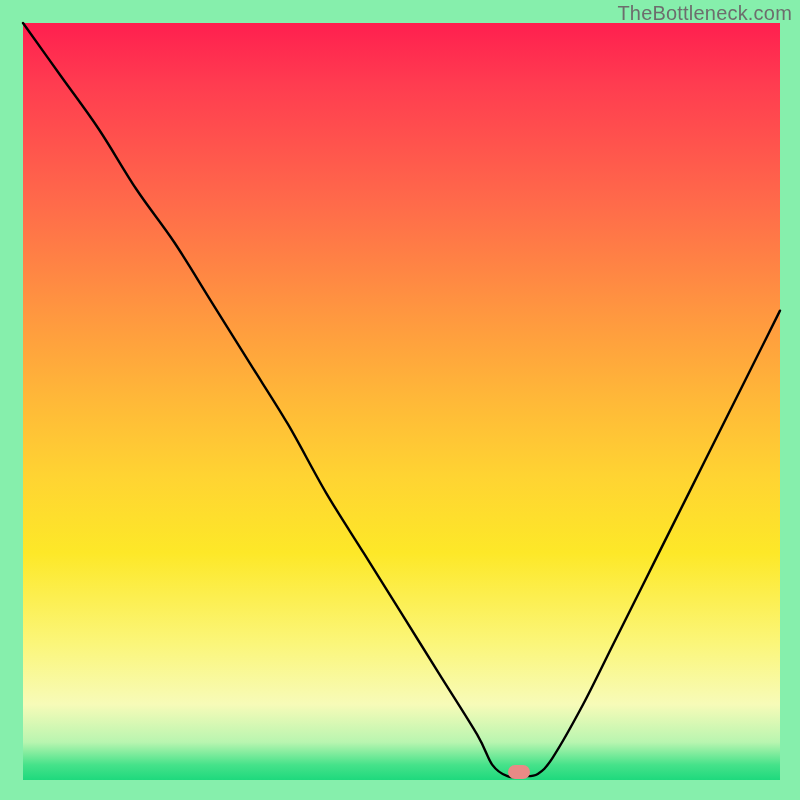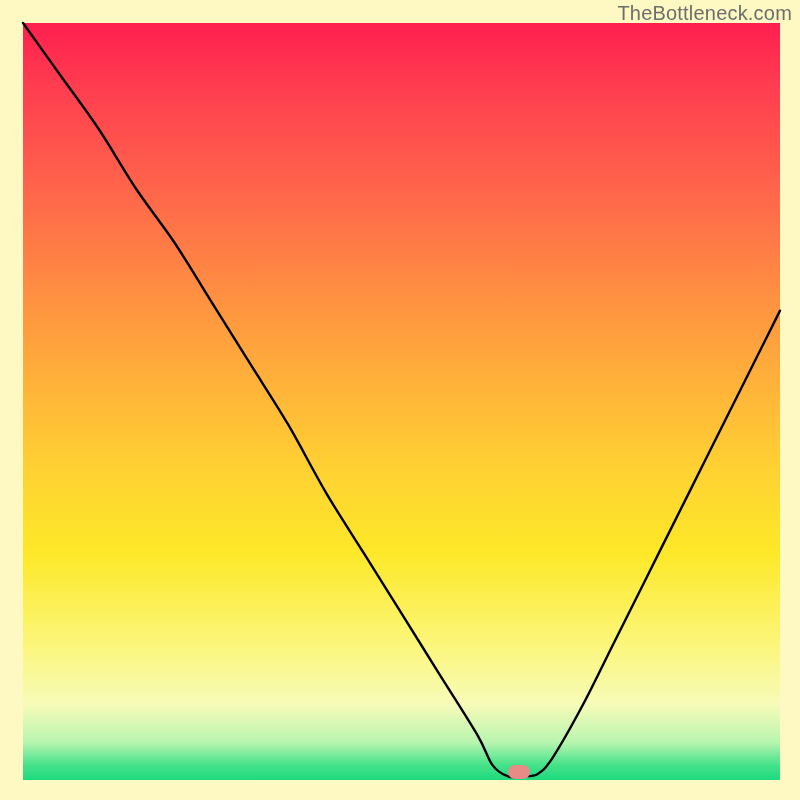--- a/index.html
+++ b/index.html
@@ -10,21 +10,21 @@
     background: #000;
     overflow: hidden;
     font-family: Arial, Helvetica, sans-serif;
   }
   .frame {
     position: absolute;
     left: 0;
     top: 0;
     width: 800px;
     height: 800px;
-    background: #fef9c3;
+    background: #86efac;
   }
   .plot-area {
     position: absolute;
     left: 23px;
     top: 23px;
     width: 757px;
     height: 757px;
     
     background: linear-gradient(
       to bottom,

